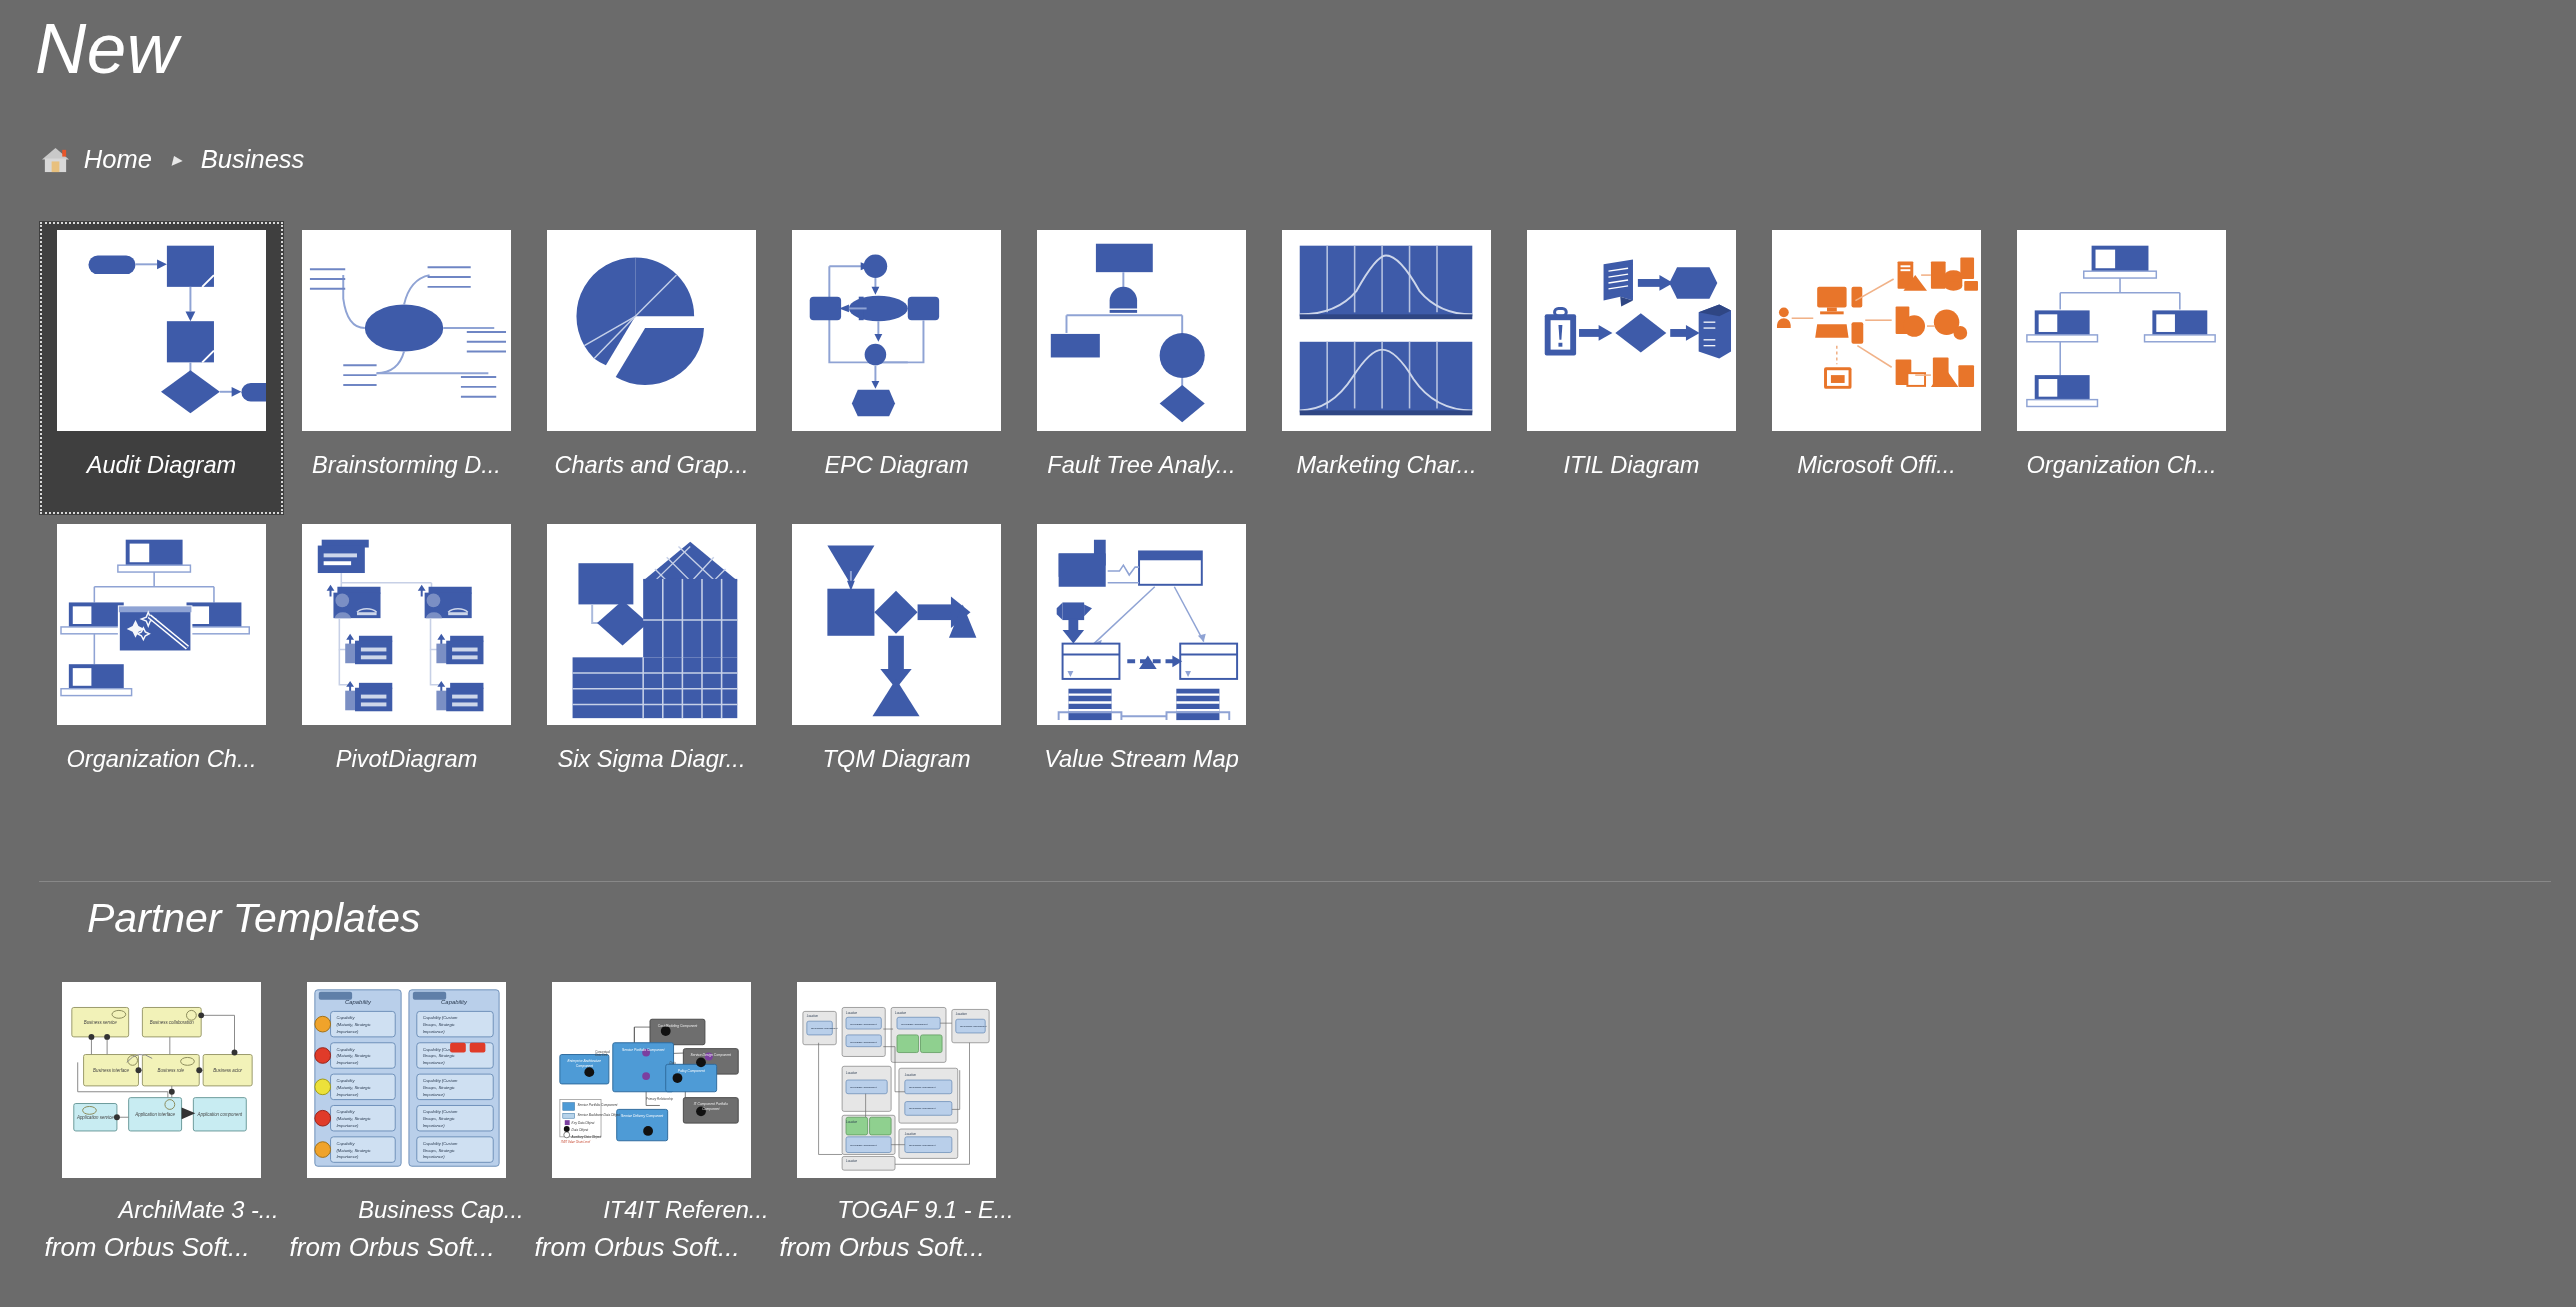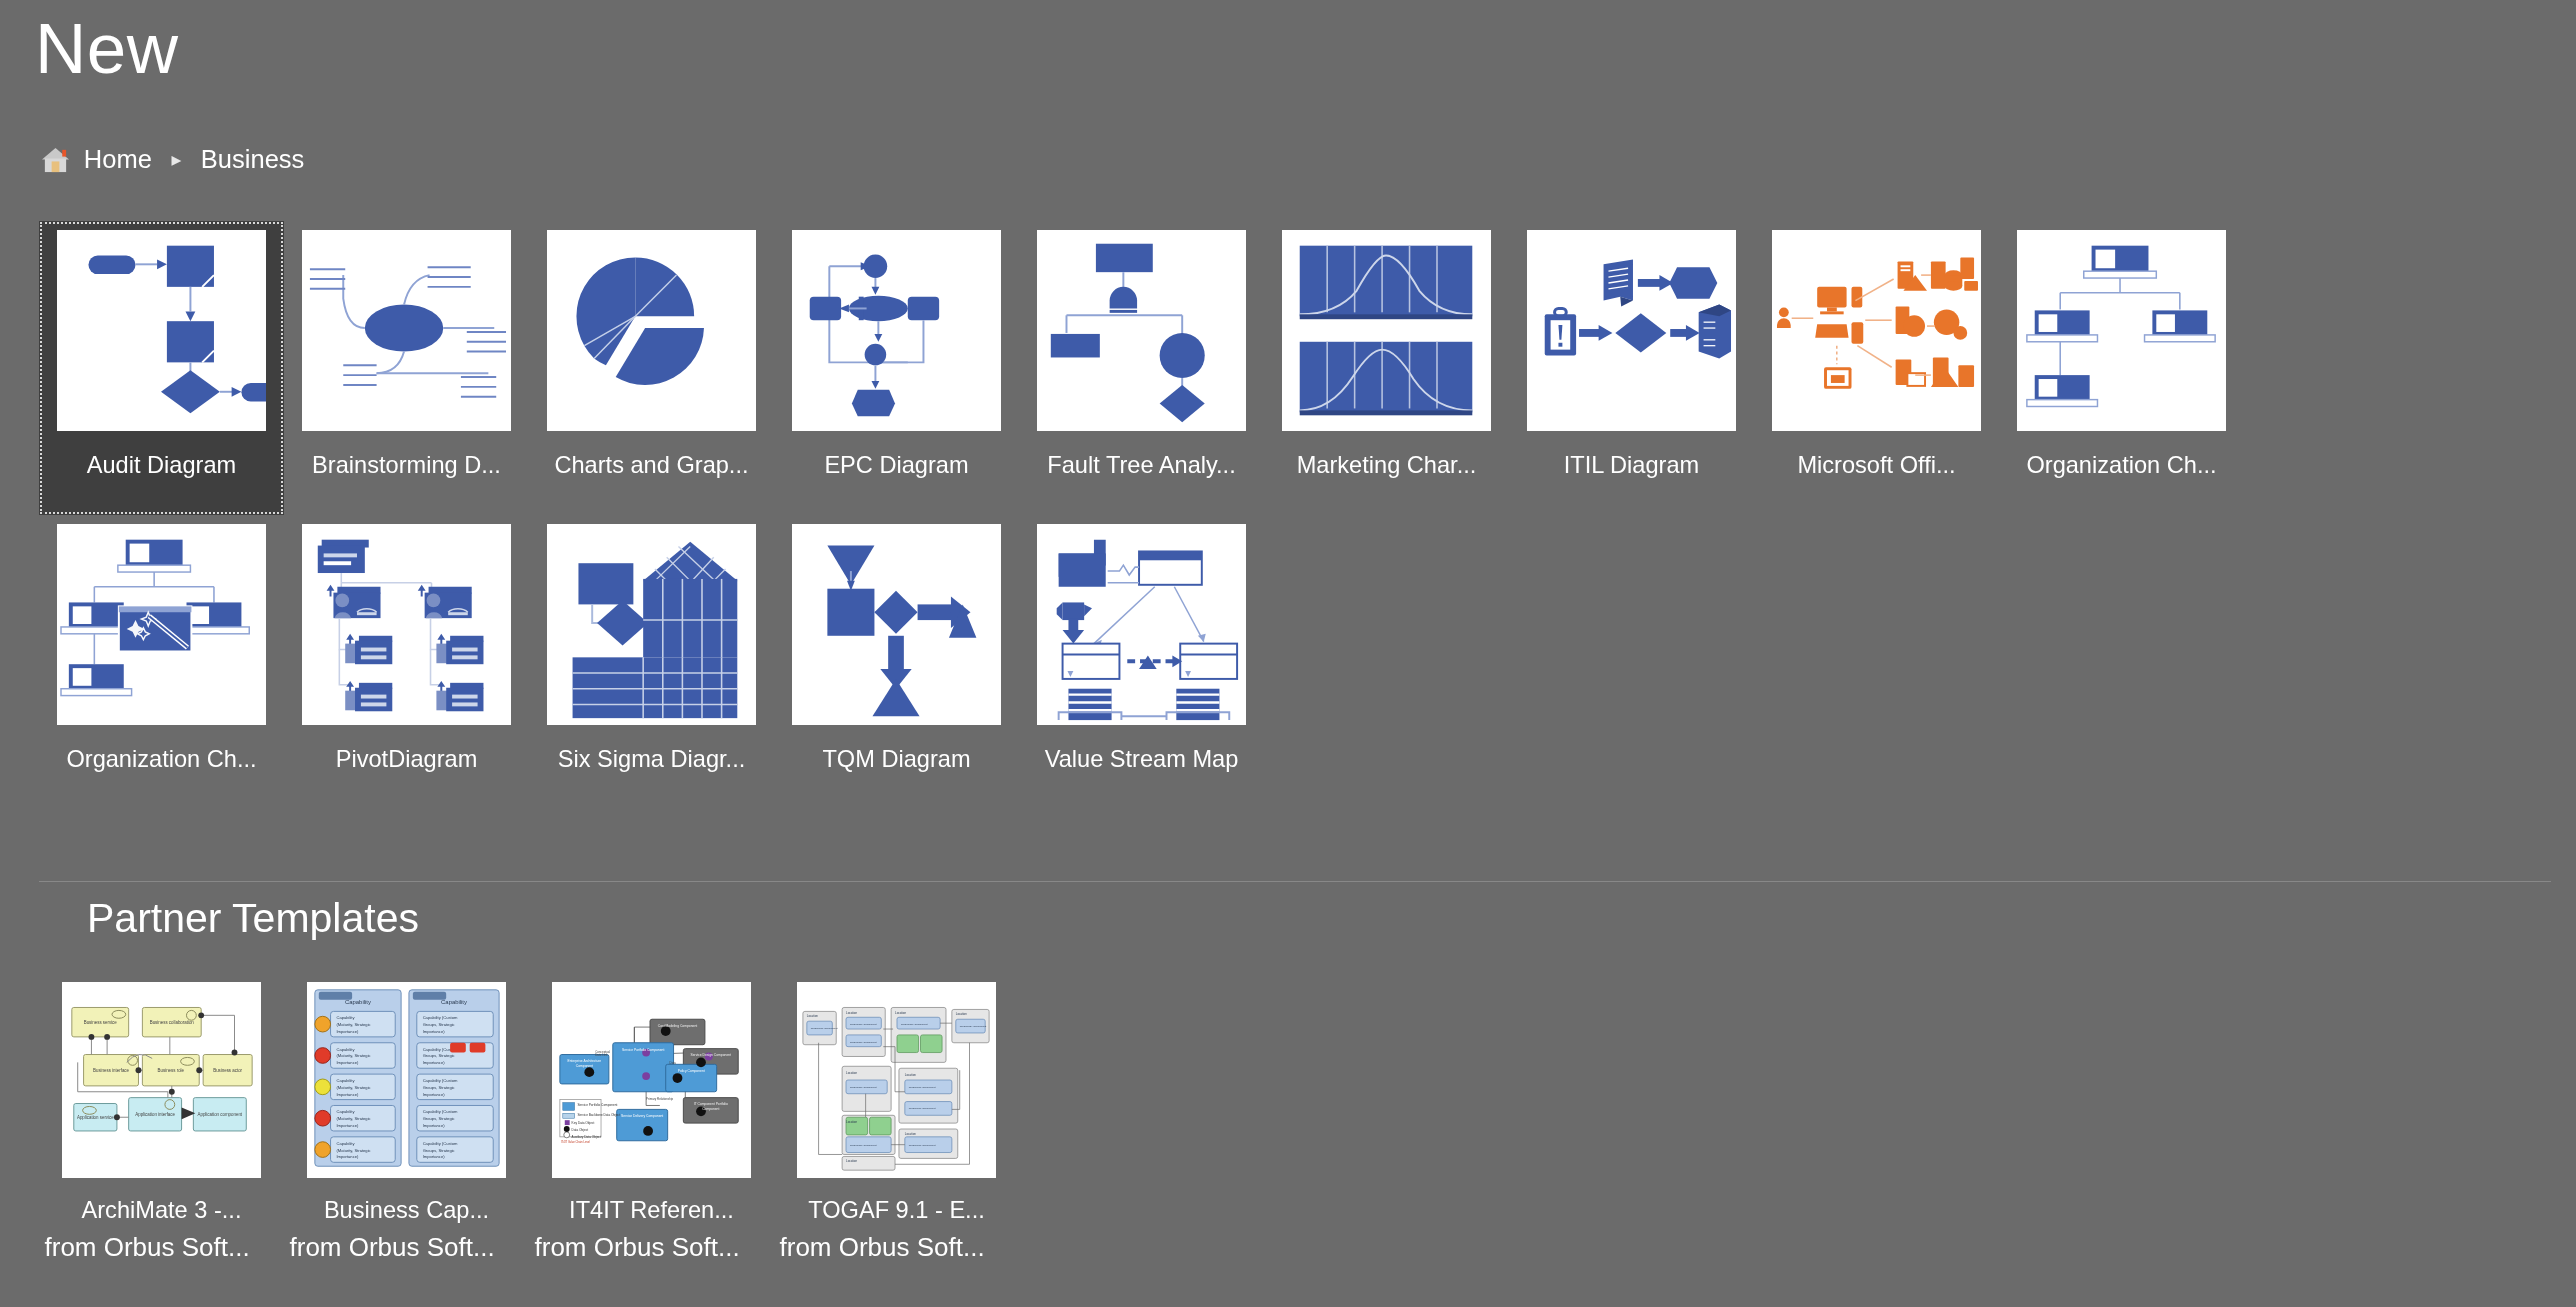--- a/index.html
+++ b/index.html
@@ -2,21 +2,21 @@
 <html><head>
 <meta charset="utf-8">
 <style>
   * { box-sizing: border-box; margin: 0; padding: 0; }
   html, body {
     width: 2576px; height: 1307px;
     background: #6b6b6b;
     font-family: "Liberation Sans", sans-serif;
     overflow: hidden;
   }
-  .page { position: relative; width: 2576px; height: 1091px; background: #6b6b6b; }
+  .page { position: relative; width: 2576px; height: 1091px; background: #6b6b6b; font-style: italic; }
 
   
   .page-title {
     position: absolute; left: 35px; top: 11.8px;
     font-size: 71px; font-weight: 300; color: #ffffff;
     letter-spacing: 0.5px; line-height: 1.05;
   }
   .breadcrumb {
     position: absolute; left: 39px; top: 145px;
     display: flex; align-items: center; gap: 0px;
@@ -72,21 +72,21 @@
   }
   .partner-cell {
     width: 245px; display: flex; flex-direction: column; align-items: center;
     padding-top: 9.8px;
   }
   .partner-thumb {
     width: 199px; height: 196px; background: #ffffff;
     display: flex; align-items: center; justify-content: center; overflow: hidden;
   }
   .partner-label {
-    margin-top: 19.6px; width: 234px; text-align: center; padding-left: 0px;
+    margin-top: 19.6px; width: 234px; text-align: right; padding-left: 0px;
     font-size: 23.6px; color: #ffffff; font-weight: 400; white-space: nowrap;
   }
   .partner-sub {
     margin-top: 7.9px; width: 234px; text-align: left;
     font-size: 26px; color: #ffffff; font-weight: 400; white-space: nowrap;
   }
 </style>
 </head>
 <body>
 

